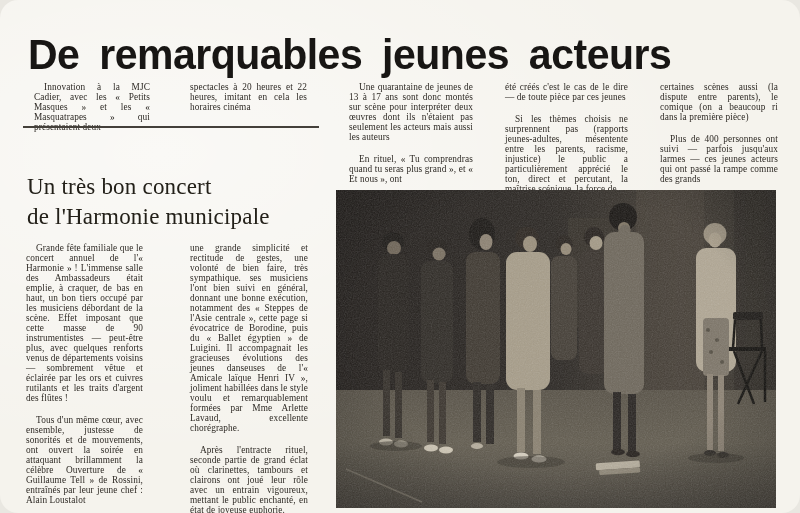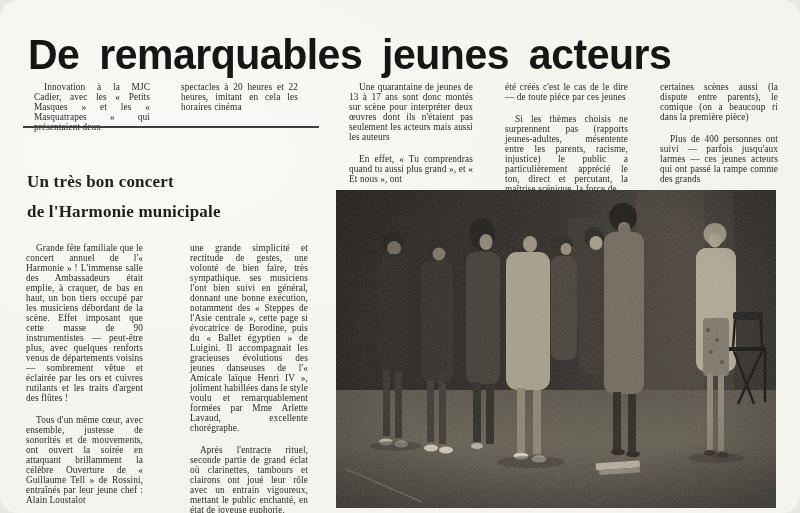--- a/index.html
+++ b/index.html
@@ -21,33 +21,33 @@
     white-space:nowrap;
   }
   .col{
     position:absolute;font-size:9.3px;line-height:10px;
     text-align:justify;color:#2e2a25;letter-spacing:0.1px;
   }
   .col p{margin:12px;text-indent:10px;}
   .col p + p{margin-top:8px;}
   .col p.cont{text-indent:0;}
   #lede-col1{left:22px;top:70px;width:140px;}
-  #lede-col2{left:169px;top:70px;width:141px;}
+  #lede-col2{left:178px;top:70px;width:141px;}
   #feat-col1{left:337px;top:70px;width:148px;}
   #feat-col2{left:493px;top:70px;width:147px;}
   #feat-col3{left:648px;top:70px;width:142px;}
   .photo-credit{text-indent:0 !important;text-align:left;padding-right:4px;margin-top:11px;}
   .divider{
     position:absolute;left:23px;top:126px;width:296px;height:2px;
     background:#44403a;
   }
   .review-title{
     position:absolute;left:27px;top:153px;width:305px;
-    font-family:"Liberation Serif", serif;font-weight:bold;
-    font-size:17px;line-height:29.5px;color:#232019;
+    font-family:"Liberation Serif", serif;font-weight:normal;
+    font-size:23px;line-height:29.5px;color:#232019;
     letter-spacing:0.2px;
   }
   #review-col1{left:14px;top:231px;width:141px;}
   #review-col2{left:178px;top:231px;width:142px;}
   .signature{
     text-indent:0 !important;text-align:right;padding-right:12px;
     font-weight:bold;letter-spacing:0.6px;margin-top:12px !important;
     color:#1e1b18;font-size:10px;text-decoration:underline;
   }
   #photo-frame{
@@ -67,21 +67,21 @@
     <p>Innovation à la MJC Cadier, avec les « Petits Masques » et les « Masquatrapes » qui présentaient deux</p>
   </div>
   <div class="col" id="lede-col2">
     <p class="cont">spectacles à 20 heures et 22 heures, imitant en cela les horaires cinéma</p>
   </div>
 
   <div class="divider"></div>
 
   <div class="col" id="feat-col1">
     <p>Une quarantaine de jeunes de 13 à 17 ans sont donc montés sur scène pour interpréter deux œuvres dont ils n'étaient pas seulement les acteurs mais aussi les auteurs</p>
-    <p>En effet, « Tu comprendras quand tu aussi plus grand », et « Et nous », ont</p>
+    <p>En rituel, « Tu comprendras quand tu seras plus grand », et « Et nous », ont</p>
   </div>
   <div class="col" id="feat-col2">
     <p class="cont">été créés c'est le cas de le dire — de toute pièce par ces jeunes</p>
     <p>Si les thèmes choisis ne surprennent pas (rapports jeunes-adultes, mésentente entre les parents, racisme, injustice) le public a particulièrement apprécié le ton, direct et percutant, la maîtrise scénique, la force de</p>
   </div>
   <div class="col" id="feat-col3">
     <p class="cont">certaines scènes aussi (la dispute entre parents), le comique (on a beaucoup ri dans la première pièce)</p>
     <p>Plus de 400 personnes ont suivi — parfois jusqu'aux larmes — ces jeunes acteurs qui ont passé la rampe comme des grands</p>
     <p class="photo-credit">(Photo D Rosé)</p>
   </div>

